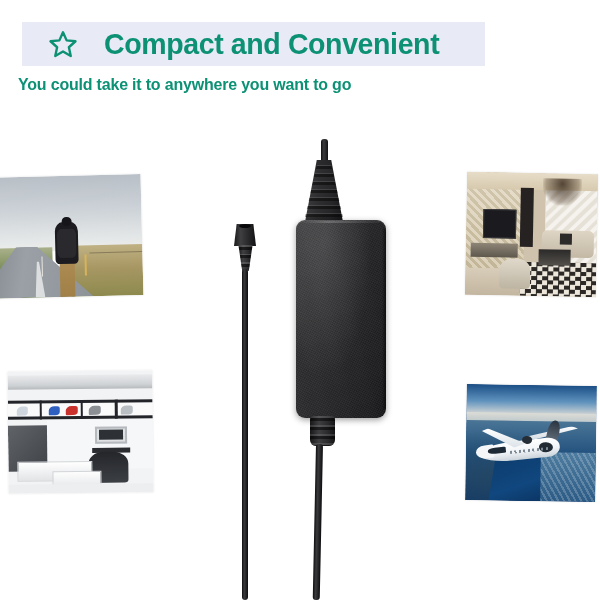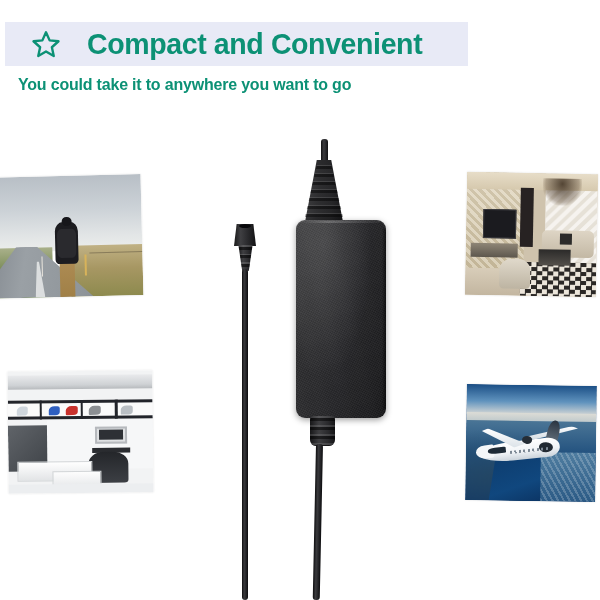--- a/index.html
+++ b/index.html
@@ -15,21 +15,21 @@
     position: relative;
     width: 600px;
     height: 600px;
     background: #ffffff;
     overflow: hidden;
   }
 
   
   .banner {
     position: absolute;
-    left: 5px;
+    left: 22px;
     top: 22px;
     width: 463px;
     height: 44px;
     background: #e8eaf6;
     display: flex;
     align-items: center;
     box-sizing: border-box;
     padding-left: 26px;
   }
   .star-icon {

